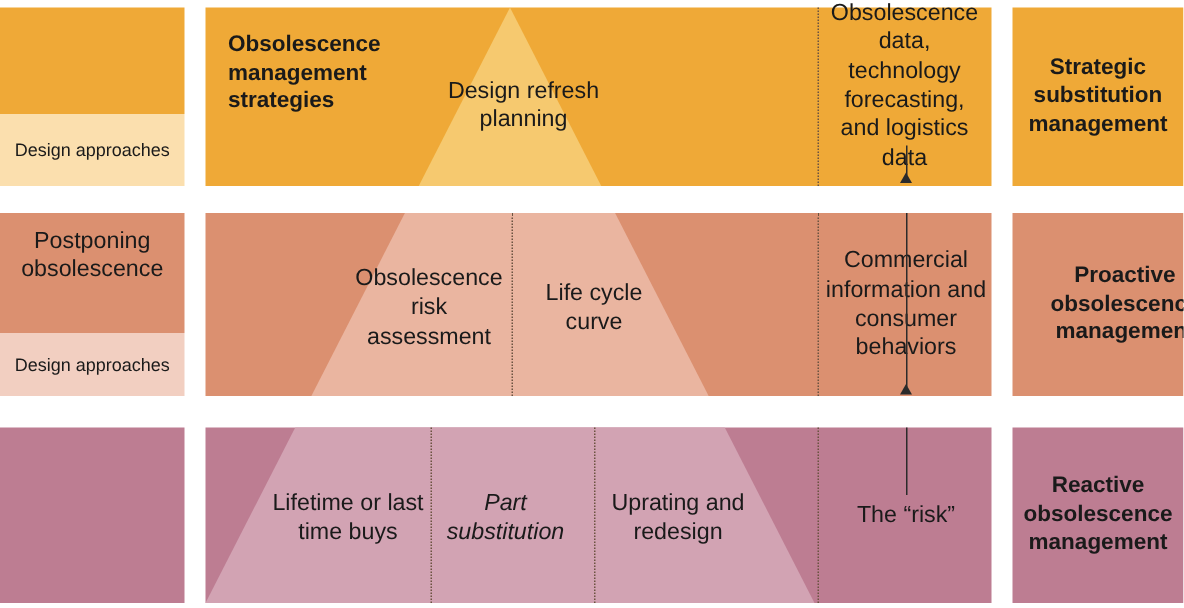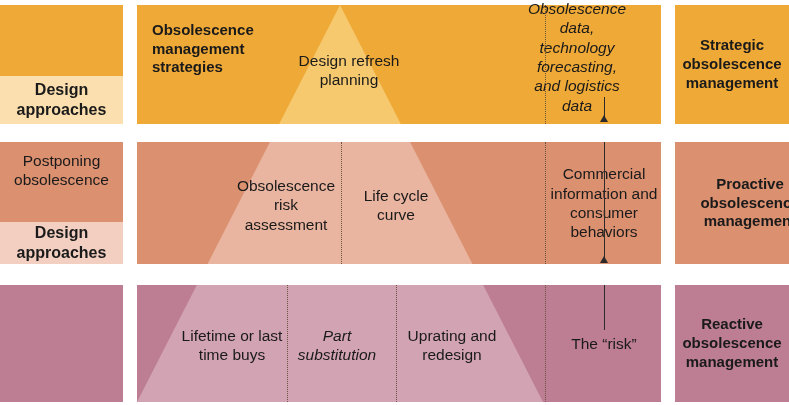--- a/index.html
+++ b/index.html
@@ -7,21 +7,21 @@
        font-family:"Liberation Sans","DejaVu Sans",sans-serif;}
   #canvas{position:relative;width:789px;height:405px;background:#fff;}
 
   .box{position:absolute;box-sizing:border-box;overflow:hidden;}
 
   .ctext{position:absolute;display:flex;align-items:center;justify-content:center;
          text-align:center;line-height:1.25;color:#1a1a1a;}
 
   .lbl{font-size:15.5px;}
   .lbl-bold{font-size:15px;font-weight:bold;}
-  .lbl-small-bold{font-size:16px;font-weight:bold;}
+  .lbl-small-bold{font-size:12px;font-weight:normal;}
 
   
   .band{position:absolute;overflow:hidden;}
 
   .tri{position:absolute;left:0;top:0;width:789px;height:405px;}
 
   .vdot{position:absolute;width:0;border-left:1.6px dotted #6b5340;}
   .arrow-line{position:absolute;width:0;border-left:1.6px solid #2b2b2b;}
   .arrow-head{position:absolute;width:0;height:0;
               border-left:4.5px solid transparent;border-right:4.5px solid transparent;
@@ -43,26 +43,26 @@
     <svg class="tri" viewBox="0 0 789 405" preserveAspectRatio="none" style="left:-137px;top:-5px;">
       <polygon points="340,5 543,402 137,402" fill="#f6c96f"></polygon>
     </svg>
   </div>
 
   <div class="ctext lbl-bold hdr-strategies" style="left:152px;top:8px;width:160px;height:82px;
               justify-content:flex-start;text-align:left;align-items:center;">Obsolescence management strategies</div>
 
   <div class="ctext lbl" style="left:295px;top:30px;width:108px;height:80px;">Design refresh planning</div>
 
-  <div class="ctext lbl" style="left:523px;top:5px;width:108px;height:104px;font-style:italic;">Obsolescence data, technology forecasting, and logistics data</div>
+  <div class="ctext lbl" style="left:549px;top:5px;width:108px;height:104px;">Obsolescence data, technology forecasting, and logistics data</div>
 
   <div class="vdot" style="left:545px;top:5px;height:119px;"></div>
 
   <div class="box" style="left:675px;top:5px;width:114px;height:119px;background:#efa937;"></div>
-  <div class="ctext lbl-bold" style="left:677px;top:5px;width:110px;height:119px;">Strategic obsolescence management</div>
+  <div class="ctext lbl-bold" style="left:677px;top:5px;width:110px;height:119px;">Strategic substitution management</div>
 
   <div class="box" style="left:0px;top:142px;width:123px;height:80px;background:#db9070;"></div>
   <div class="ctext lbl" style="left:4px;top:142px;width:115px;height:56px;">Postponing obsolescence</div>
 
   <div class="box" style="left:0px;top:222px;width:123px;height:42px;background:#f2cfc1;"></div>
   <div class="ctext lbl-small-bold" style="left:4px;top:222px;width:115px;height:42px;">Design approaches</div>
 
   <div class="band" style="left:137px;top:142px;width:524px;height:122px;background:#db9070;">
     <svg class="tri" viewBox="0 0 789 405" preserveAspectRatio="none" style="left:-137px;top:-142px;">
       <polygon points="340,5 543,402 137,402" fill="#eab5a0"></polygon>

